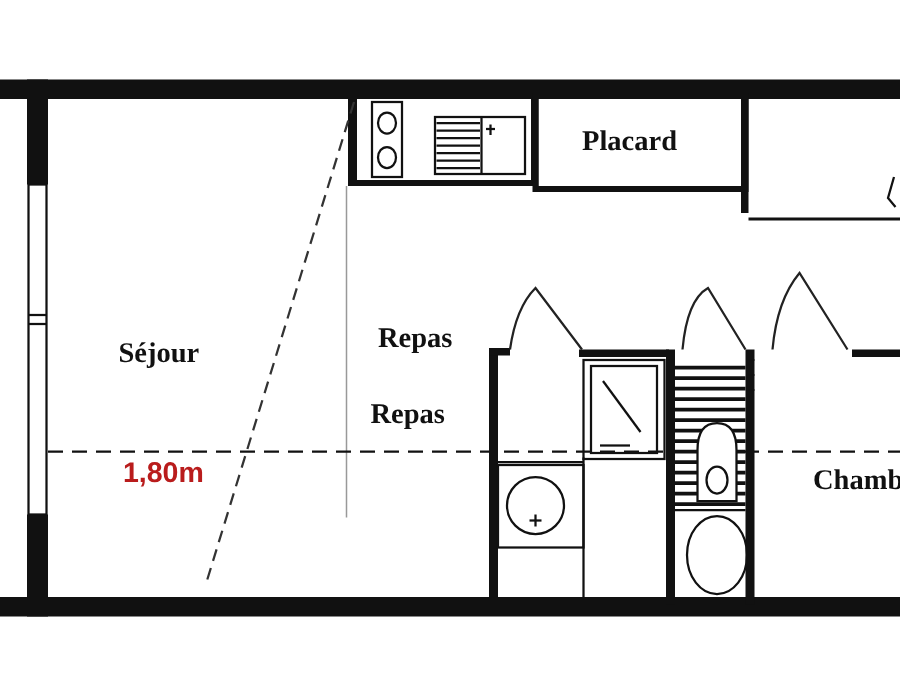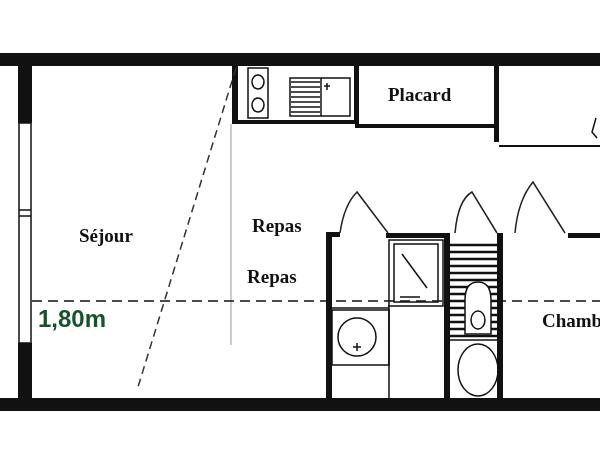--- a/index.html
+++ b/index.html
@@ -1,19 +1,19 @@
 <!DOCTYPE html>
 <html><head>
   <meta charset="utf-8">
   <style>
     html, body { margin: 0; padding: 0; background: #ffffff; }
     body { width: 600px; height: 450px; position: relative; overflow: hidden; font-family: "Liberation Sans", sans-serif; }
     #plan { position: absolute; left: 0; top: 0; width: 600px; height: 450px; }
     .room-label { position: absolute; font-family: Liberation Serif, serif; font-weight: bold; font-size: 19px; color: #111111; white-space: nowrap; }
-    .dim-label { position: absolute; font-family: "Liberation Sans", sans-serif; font-weight: bold; font-size: 24px; color: #14532d; white-space: nowrap; }
+    .dim-label { position: absolute; font-family: "Liberation Sans", sans-serif; font-weight: bold; font-size: 19px; color: #b91c1c; white-space: nowrap; margin-left: 44px; }
   </style>
 </head>
 <body>
 
 <svg id="plan" viewBox="0 0 600 450" xmlns="http://www.w3.org/2000/svg">
 
   <g fill="#111111">
     <rect x="0" y="53" width="600" height="13"></rect>
     <rect x="0" y="398" width="600" height="13"></rect>
     <rect x="18" y="53" width="14" height="70"></rect>

